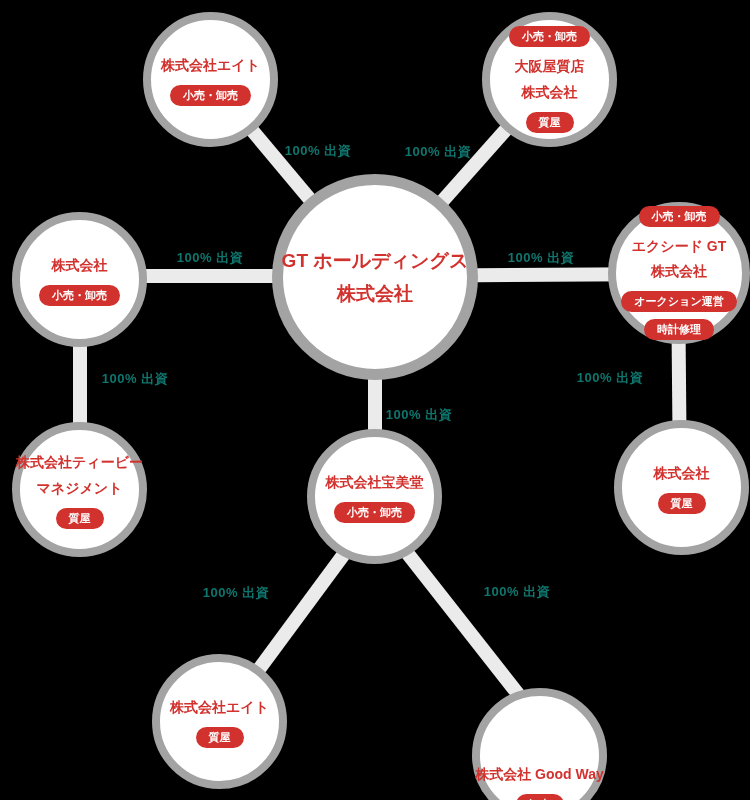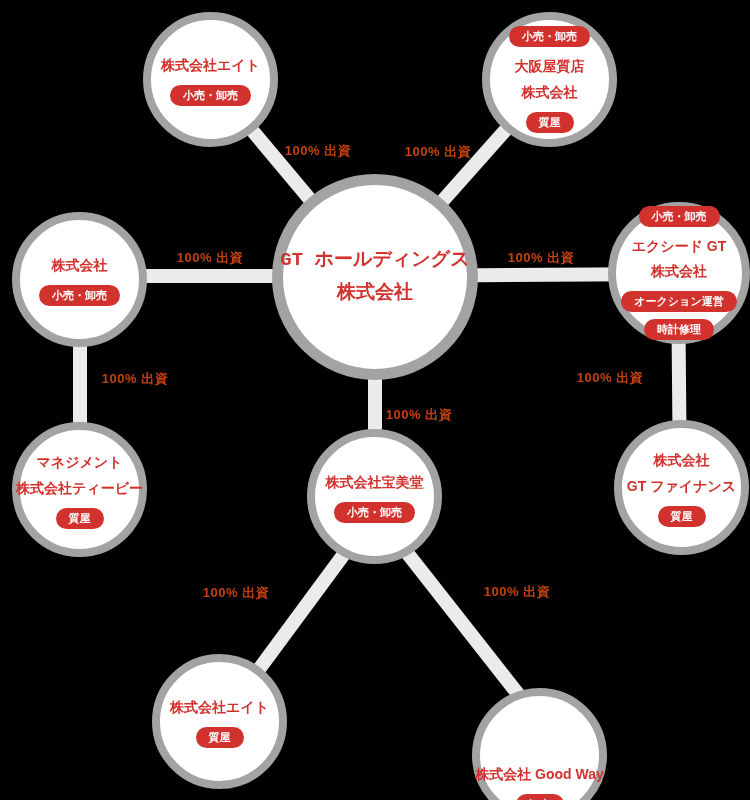--- a/index.html
+++ b/index.html
@@ -38,21 +38,20 @@
   .node .name {
     color: #d2322e;
     font-weight: bold;
     font-size: 14px;
     line-height: 1.8;
     white-space: nowrap;
   }
   .node.center .name {
     font-size: 19px;
     line-height: 1.75;
-    font-family: Liberation Mono, monospace;
   }
   .badge {
     display: inline-block;
     background: #d2322e;
     color: #ffffff;
     font-size: 11px;
     font-weight: bold;
     line-height: 1;
     padding: 5px 13px;
     border-radius: 999px;
@@ -62,21 +61,21 @@
   .badge.top {
     margin-top: 0;
     margin-bottom: 7px;
   }
   .badge + .badge {
     margin-top: 7px;
   }
   .edge-label {
     position: absolute;
     transform: translate(-50%, -50%);
-    color: #c2410c;
+    color: #0f766e;
     font-size: 13px;
     font-weight: bold;
     white-space: nowrap;
     letter-spacing: 0.5px;
   }
 </style>
 </head>
 <body>
 
 <div class="stage">
@@ -140,30 +139,29 @@
     <div class="name">
       <div>エクシード GT</div>
       <div>株式会社</div>
     </div>
     <span class="badge">オークション運営</span>
     <span class="badge">時計修理</span>
   </div>
 
   <div class="node" style="left:12px; top:422px; width:135px; height:135px;">
     <div class="name">
+      <div>株式会社ティービー</div>
       <div>マネジメント</div>
-      <div>株式会社ティービー</div>
     </div>
     <span class="badge">質屋</span>
   </div>
 
   <div class="node" style="left:614px; top:420px; width:135px; height:135px;">
     <div class="name">
       <div>株式会社</div>
-      <div>GT ファイナンス</div>
     </div>
     <span class="badge">質屋</span>
   </div>
 
   <div class="node" style="left:307px; top:429px; width:135px; height:135px;">
     <div class="name">
       <div>株式会社宝美堂</div>
     </div>
     <span class="badge">小売・卸売</span>
   </div>

